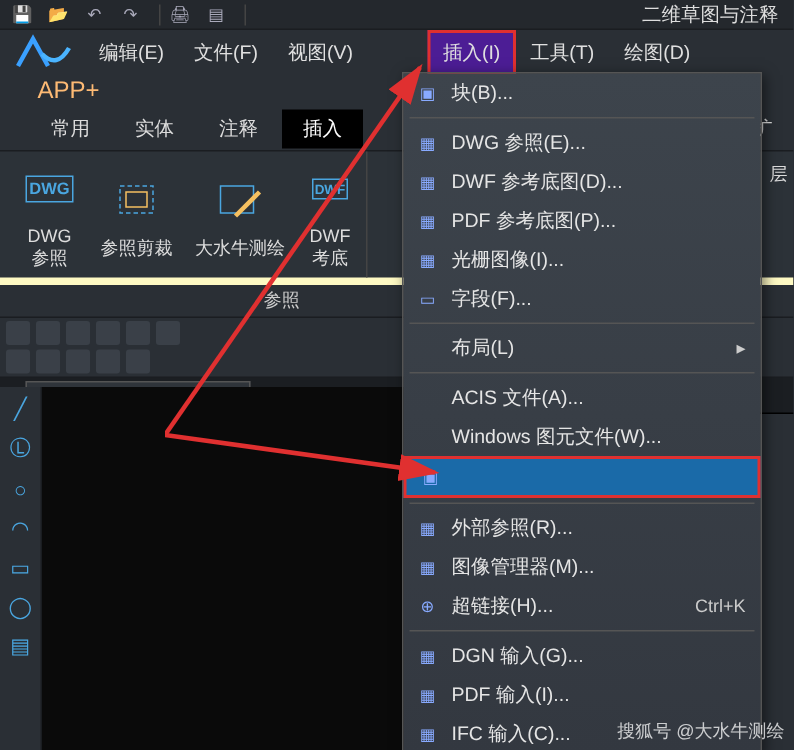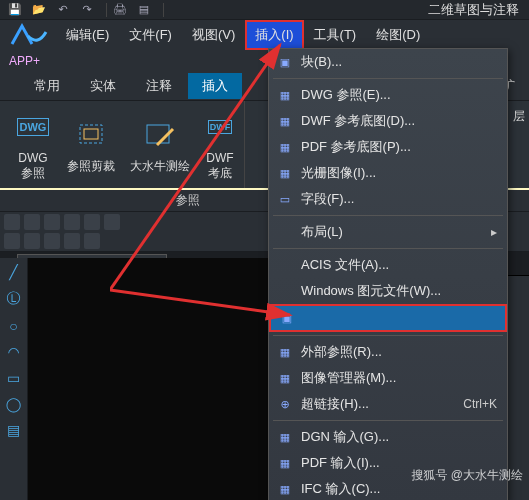--- a/index.html
+++ b/index.html
@@ -50,53 +50,54 @@
     align-items: stretch;
   }
   .menu-item {
     padding: 0 10px;
     display: flex;
     align-items: center;
     color: #e0e0e0;
     position: relative;
   }
   .menu-item.active {
-    background: #1d4ed8;
+    background: #4c1d95;
     border: 2px solid #e03030;
     padding: 12px 8px;
+    margin-left: 40px;
   }
   .app-plus {
-    padding-left: 9px;
-    color: #f0abfc;
-    font-size: 12px;
+    padding-left: 25px;
+    color: #fdba74;
+    font-size: 16px;
     height: 22px;
     display:flex; align-items:center;
   }
   .ribbon-tabs {
     display: flex;
     height: 28px;
     align-items: center;
     gap: 2px;
     padding-left: 20px;
   }
   .ribbon-tab {
     padding: 4px 14px;
     color: #ddd;
   }
   .ribbon-tab.selected {
-    background: #0369a1;
+    background: #000000;
     color: #fff;
   }
   .ribbon-tab.rfill { flex:1; }
   .ribbon-panel {
     height: 90px;
     background: #2c3238;
     display: flex;
     border-top: 1px solid #1a1d21;
-    border-bottom: 2px solid #fef9c3;
+    border-bottom: 5px solid #fef9c3;
   }
   .rp-group {
     display: flex;
     align-items: center;
     padding: 4px;
     border-right: 1px solid #444;
   }
   .rp-btn {
     display: flex;
     flex-direction: column;
@@ -201,21 +202,21 @@
     border:2px solid #e03030;
     height:28px;
   }
   .dd-sep { height:1px; background:#555; margin:3px 4px;}
   .arrow1 {
     position:absolute;
     z-index:5;
   }
   .watermark{
     position:absolute;
-    right:6px;bottom:16px;
+    right:6px;bottom:4px;
     font-size:12px;
     color:rgba(255,255,255,0.75);
     z-index:20;
   }
   .right-edge {
     position:absolute;
     right:0; top:98px;
     width:20px; height:150px;
     color:#ddd;
     font-size:12px;

